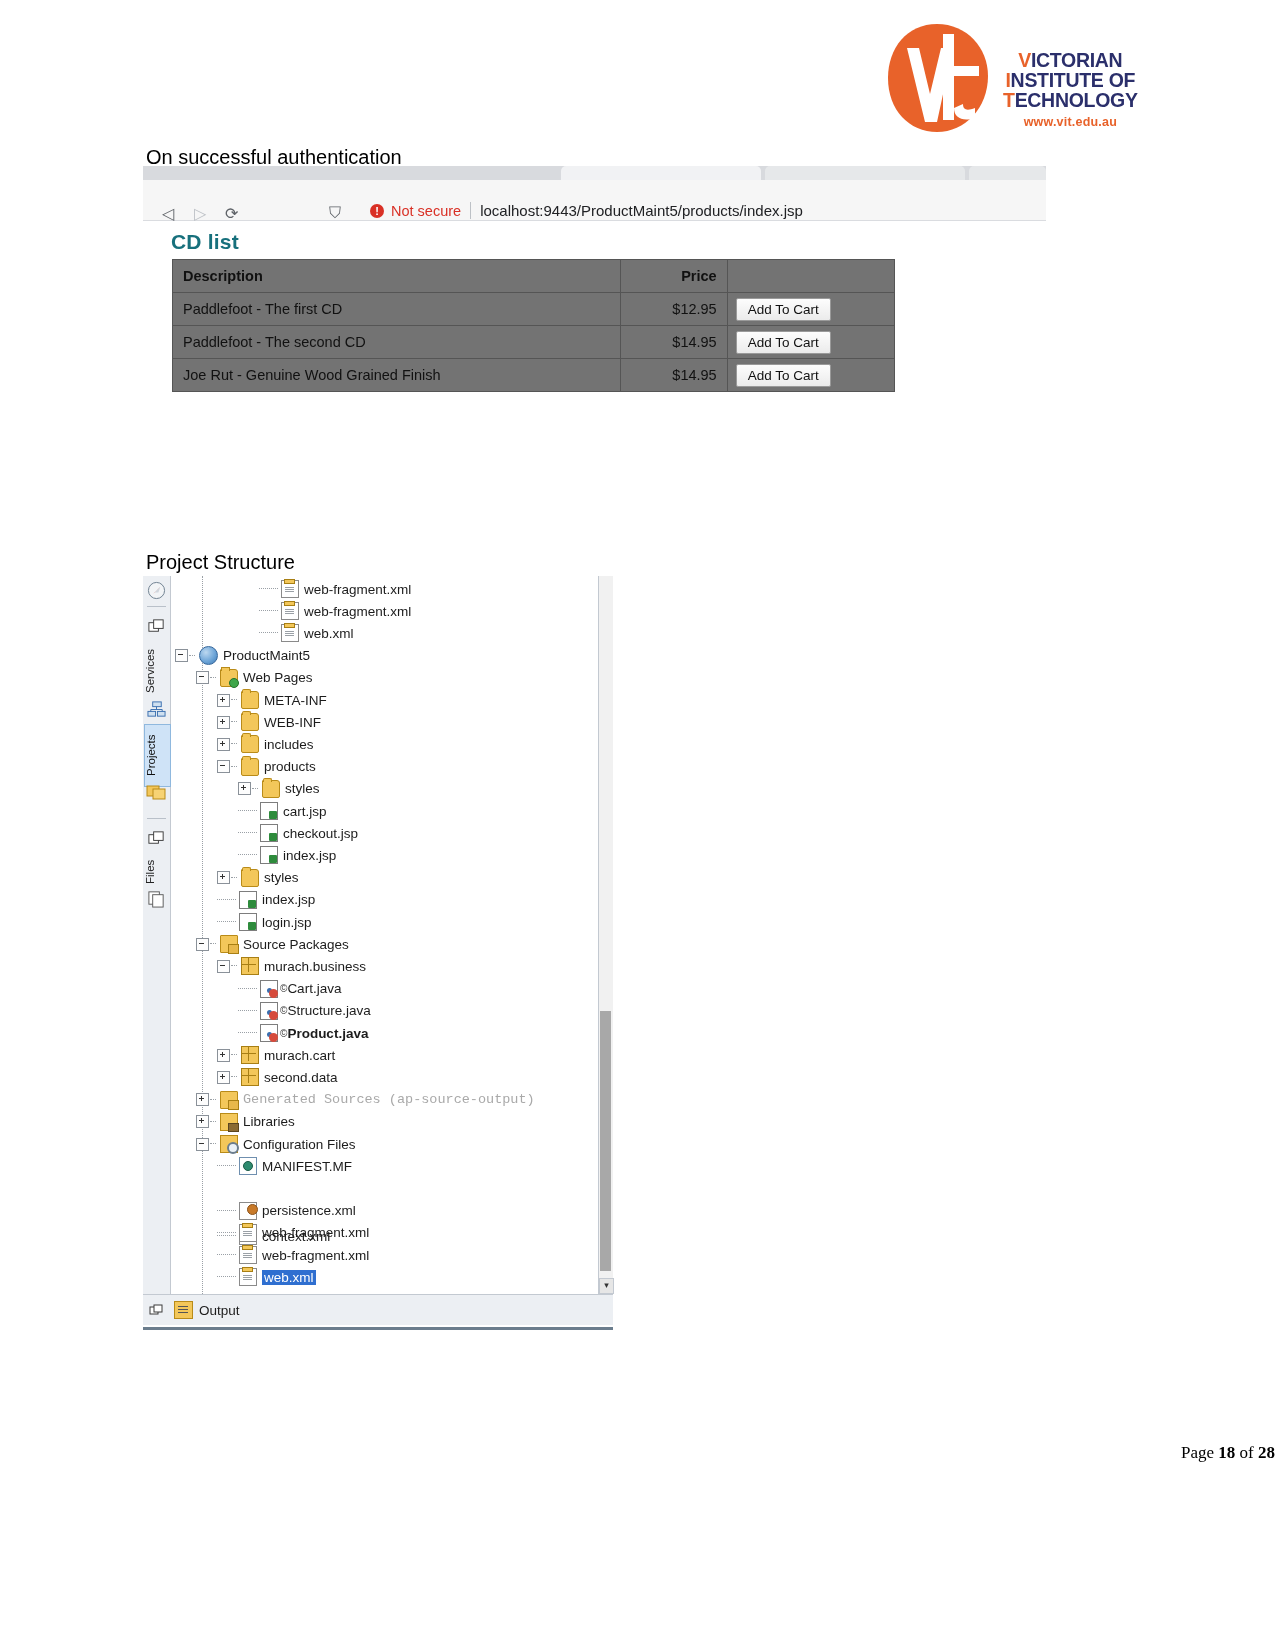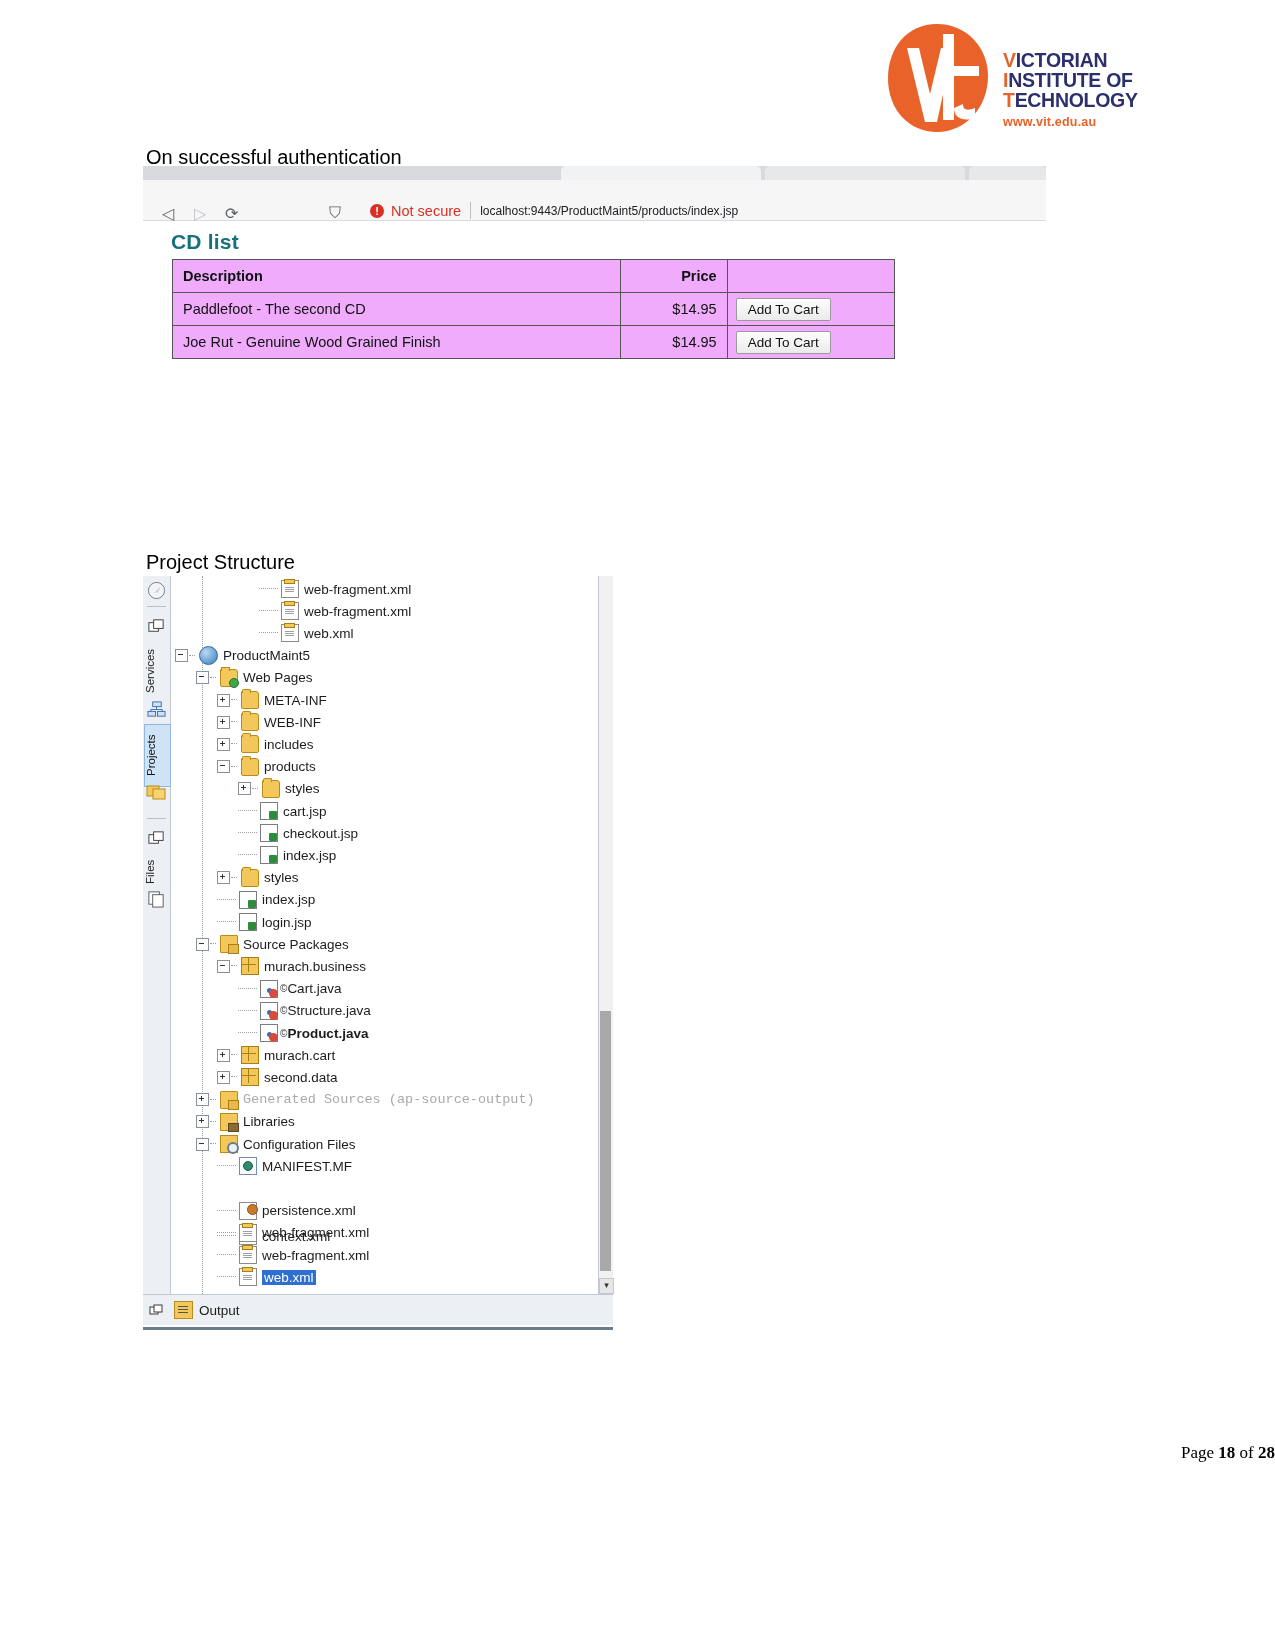--- a/index.html
+++ b/index.html
@@ -7,21 +7,21 @@
     width:1275px; height:1651px;
     background:#ffffff;
     font-family:"Liberation Sans", sans-serif;
     position:relative;
     overflow:hidden;
   }
 
   
   #logo { position:absolute; left:885px; top:22px; width:260px; height:118px; }
   #logo-mark { position:absolute; left:0; top:0; width:105px; height:118px; }
-  #logo-text { position:absolute; left:118px; top:28px; }
+  #logo-text { position:absolute; left:118px; top:28px;text-align:center; }
   .logo-line { font-family:"Liberation Sans", sans-serif; font-weight:bold;
                font-size:19.5px; letter-spacing:-0.3px; color:#2b2f6b; line-height:20px;
                white-space:nowrap; }
   .logo-line .hl { color:#e8622a; }
   #logo-url { margin-top:5px; font-size:12.5px; font-weight:bold; color:#e8622a;
               letter-spacing:0.2px; white-space:nowrap; }
 
   
   .doc-heading {
     position:absolute; left:146px;
@@ -45,27 +45,27 @@
   #nav-back { left:19px; }
   #nav-fwd  { left:51px; color:#bdc1c6; }
   #nav-rel  { left:82px; }
   #nav-bkm  { left:186px; }
   #sec-wrap { position:absolute; left:227px; top:22px; display:flex; align-items:center; }
   #sec-badge { width:14px; height:14px; border-radius:50%; background:#d93025;
                color:#fff; font-size:11px; line-height:14px; text-align:center;
                font-weight:bold; }
   #sec-text { margin-left:7px; color:#d93025; font-size:14.5px; }
   #sec-div { margin:0 9px; width:1px; height:17px; background:#bdc1c6; }
-  #url-text { color:#202124; font-size:12px; white-space:nowrap; }
+  #url-text { color:#202124; font-size:15px; white-space:nowrap; }
 
   
   #cd-title { position:absolute; left:28px; top:64px; font-size:21px;
               font-weight:bold; color:#17707c; letter-spacing:0.2px; }
   #cd-table { position:absolute; left:29px; top:93px; border-collapse:collapse;
-              width:723px; background:#f0abfc; }
+              width:723px; background:#737373; }
   #cd-table td, #cd-table th {
       border:1px solid #555; padding:0 10px; height:32px;
       font-size:14.5px; color:#111; font-weight:normal; text-align:left;
       font-family:"Liberation Sans", sans-serif;
   }
   #cd-table th { font-weight:bold; }
   #cd-table .c-desc { width:460px; }
   #cd-table .c-price { width:90px; text-align:right; }
   #cd-table .c-act { width:160px; padding:0 8px; }
   .atc-btn {
@@ -224,20 +224,25 @@
   <table id="cd-table">
     <thead>
       <tr>
         <th class="c-desc">Description</th>
         <th class="c-price">Price</th>
         <th class="c-act"></th>
       </tr>
     </thead>
     <tbody>
       <tr>
+        <td class="c-desc">Paddlefoot - The first CD</td>
+        <td class="c-price">$12.95</td>
+        <td class="c-act"><span class="atc-btn">Add To Cart</span></td>
+      </tr>
+      <tr>
         <td class="c-desc">Paddlefoot - The second CD</td>
         <td class="c-price">$14.95</td>
         <td class="c-act"><span class="atc-btn">Add To Cart</span></td>
       </tr>
       <tr>
         <td class="c-desc">Joe Rut - Genuine Wood Grained Finish</td>
         <td class="c-price">$14.95</td>
         <td class="c-act"><span class="atc-btn">Add To Cart</span></td>
       </tr>
     </tbody>

